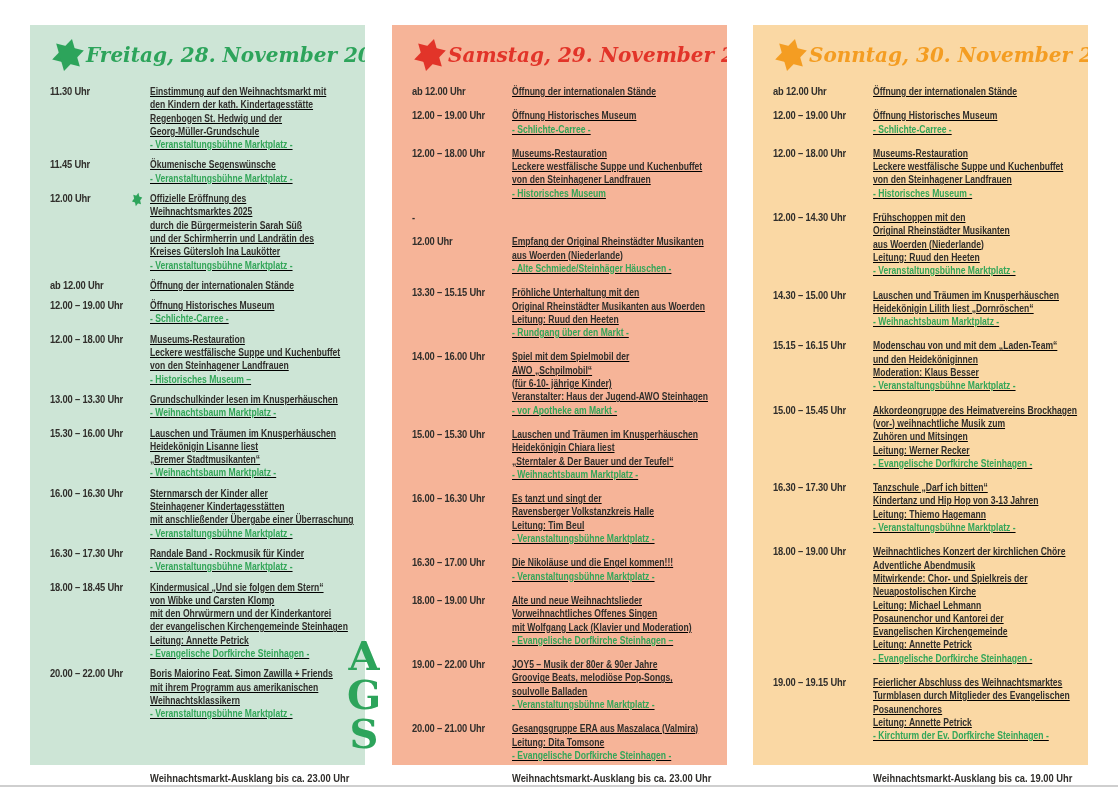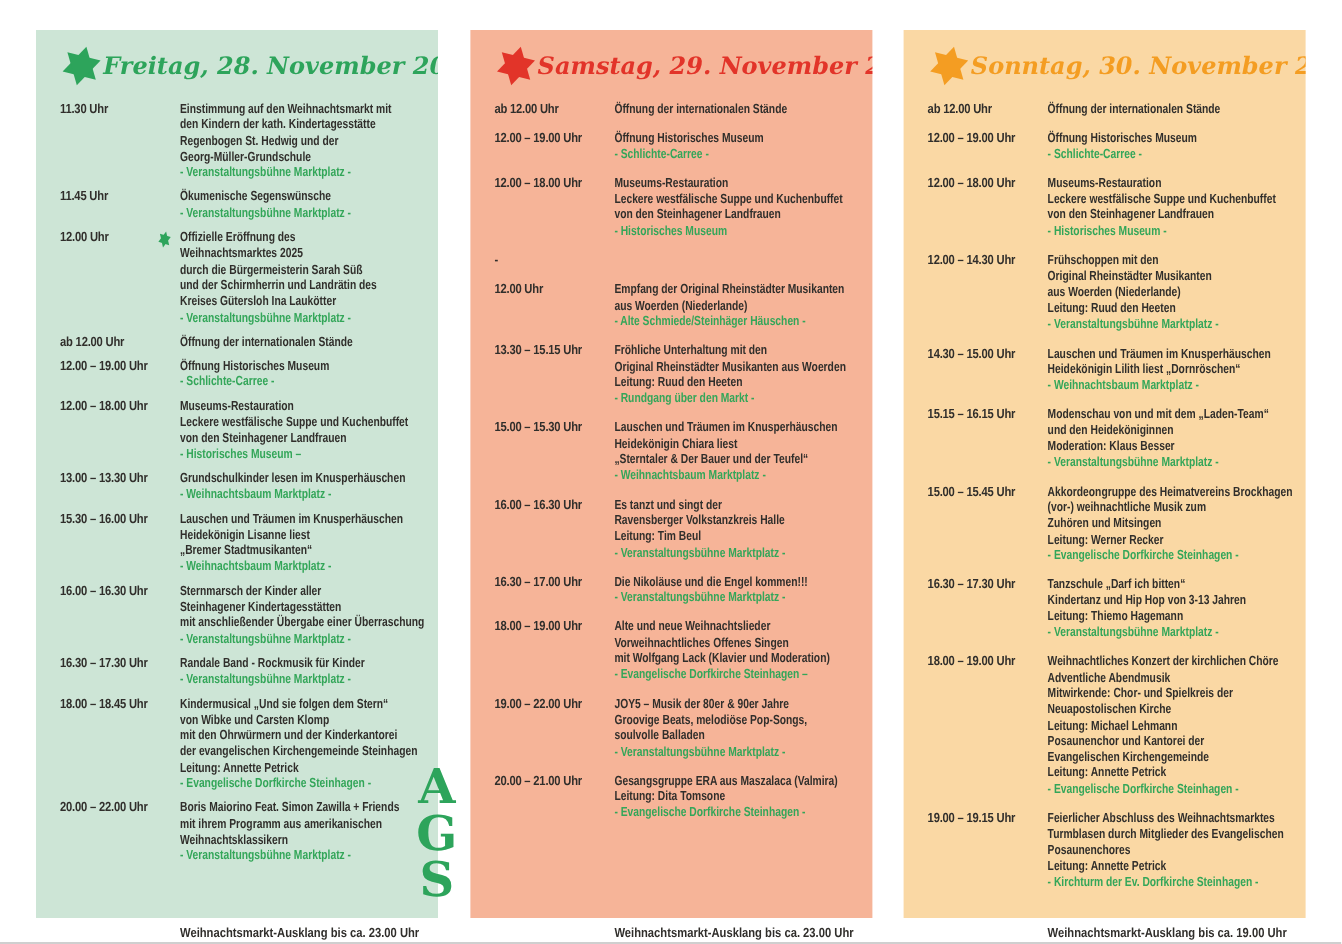--- a/index.html
+++ b/index.html
@@ -21,21 +21,21 @@
   .col-header{display:flex;align-items:center;padding:12px 10px 8px 20px;height:36px;}
   .star{width:36px;height:36px;flex:none;color:var(--accent);}
   .star svg{width:100%;height:100%;transform:rotate(14deg);}
   .title{
     flex:1;margin:0;text-align:center;
     font-family:"DejaVu Serif",serif;font-style:italic;font-weight:bold;
     font-size:20px;color:var(--accent);white-space:nowrap;
   }
 
   .events{padding-top:4px;}
-  .event{position:relative;min-height:13.3px;}
+  .event{position:relative;min-height:13.3px;text-decoration:underline;}
   .col-0 .event{margin-bottom:7px;}
   .col-1 .event{margin-bottom:11px;}
   .col-2 .event{margin-bottom:11px;}
 
   .time{
     position:absolute;left:20px;top:0;
     font-size:11px;font-weight:bold;color:#302e2b;white-space:nowrap;
     letter-spacing:-0.2px;transform:scaleX(0.85);transform-origin:left top;
   }
   .lines{margin-left:120px;width:268px;transform:scaleX(0.78);transform-origin:left top;}
@@ -249,20 +249,30 @@
   <div class="event">
     <div class="time">13.30 – 15.15 Uhr</div>
     <div class="lines">
                 <div class="line">Fröhliche Unterhaltung mit den</div>
                 <div class="line">Original Rheinstädter Musikanten aus Woerden</div>
                 <div class="line">Leitung: Ruud den Heeten</div>
                 <div class="line loc">- Rundgang über den Markt -</div>
               </div>
   </div>
 
+  <div class="event">
+    <div class="time">14.00 – 16.00 Uhr</div>
+    <div class="lines">
+                <div class="line">Spiel mit dem Spielmobil der</div>
+                <div class="line">AWO „Schpilmobil“</div>
+                <div class="line">(für 6-10- jährige Kinder)</div>
+                <div class="line">Veranstalter: Haus der Jugend-AWO Steinhagen</div>
+                <div class="line loc">- vor Apotheke am Markt -</div>
+              </div>
+  </div>
 
   <div class="event">
     <div class="time">15.00 – 15.30 Uhr</div>
     <div class="lines">
                 <div class="line">Lauschen und Träumen im Knusperhäuschen</div>
                 <div class="line">Heidekönigin Chiara liest</div>
                 <div class="line">„Sterntaler &amp; Der Bauer und der Teufel“</div>
                 <div class="line loc">- Weihnachtsbaum Marktplatz -</div>
               </div>
   </div>

